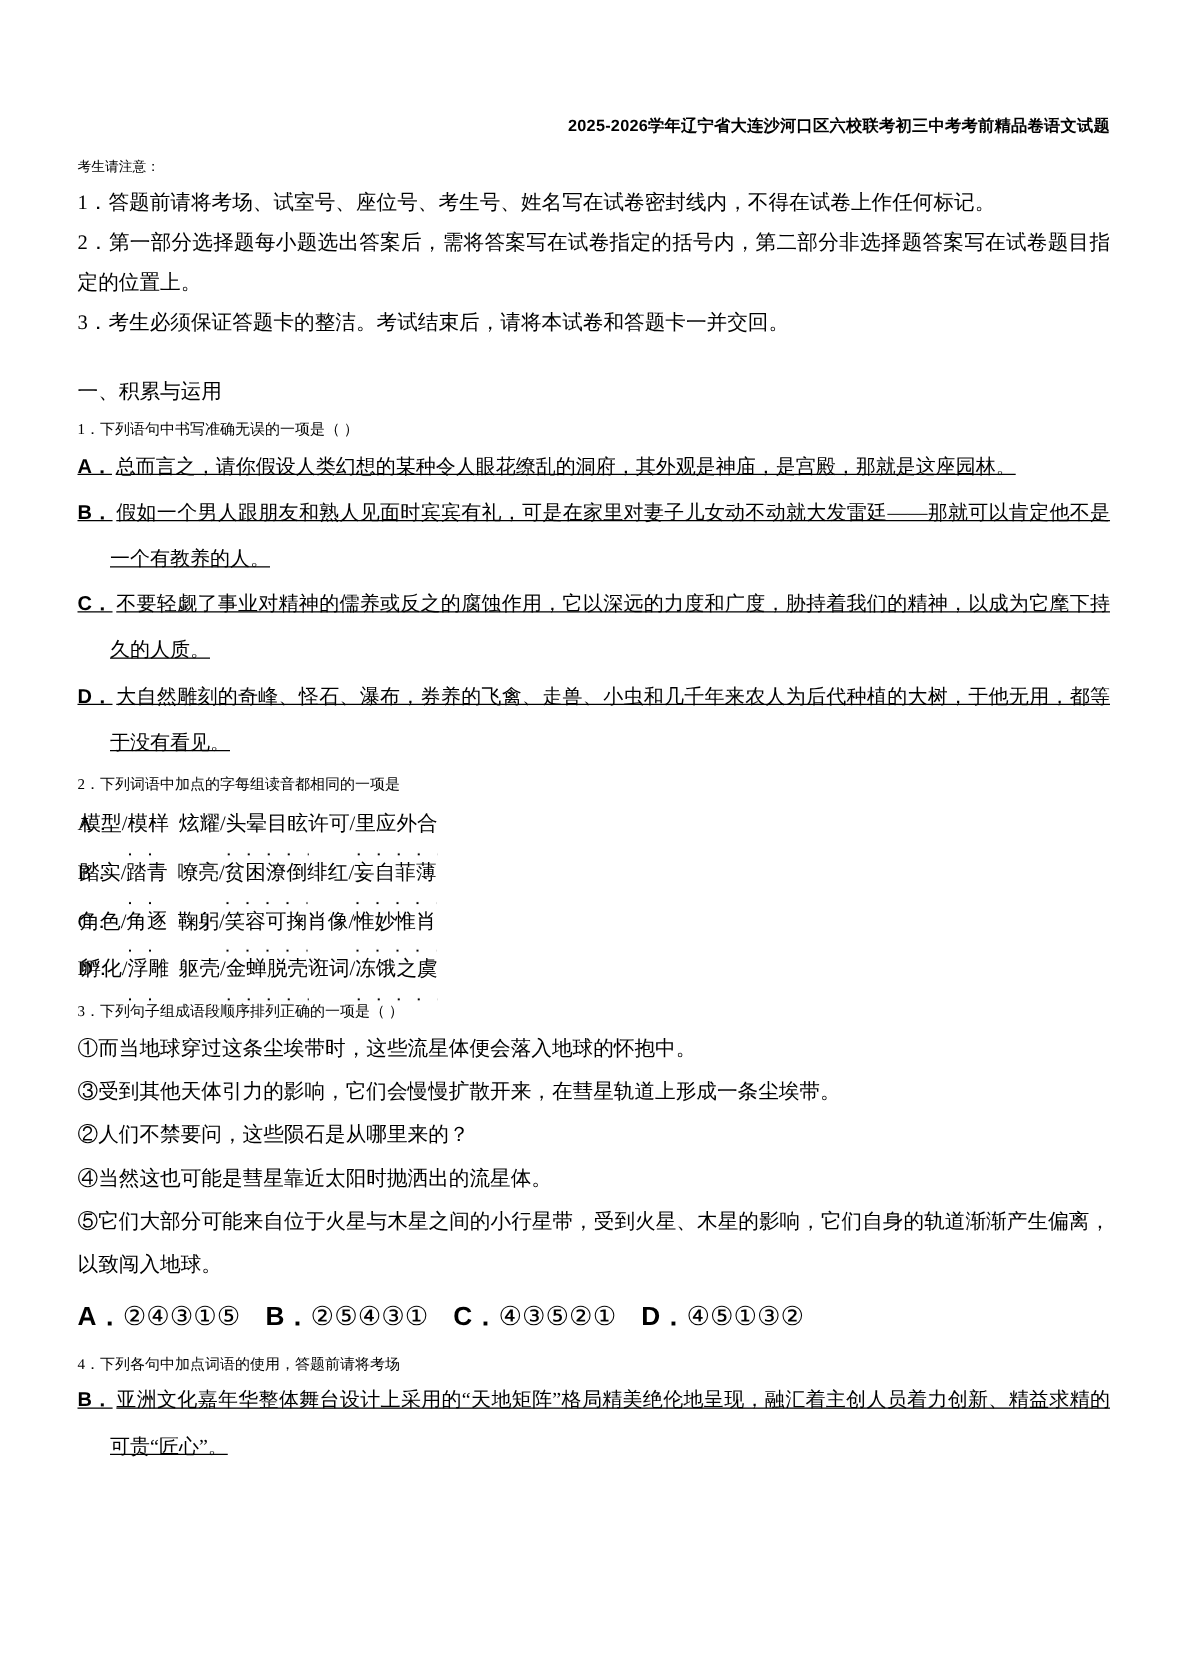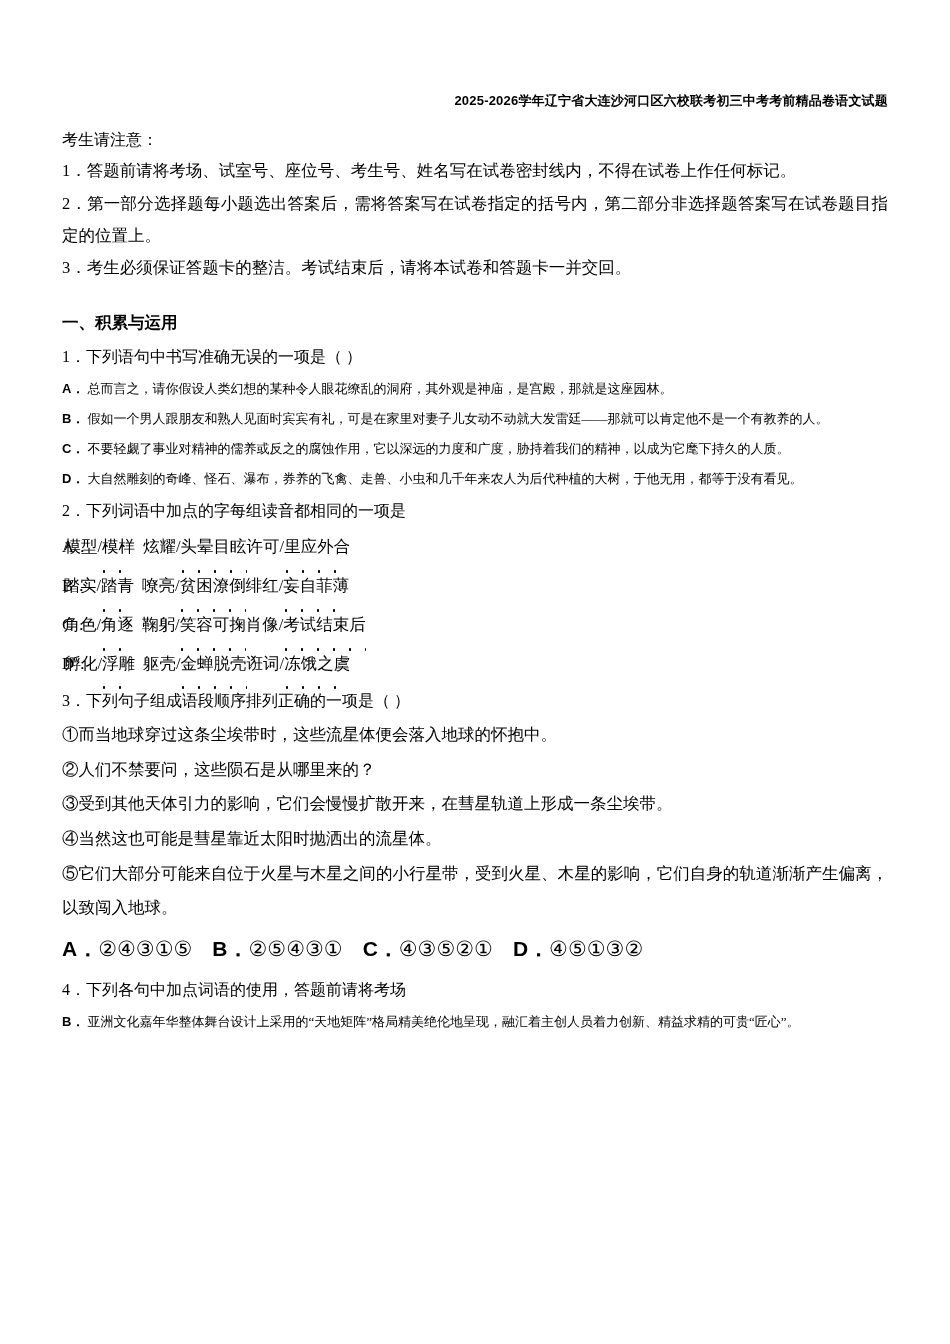--- a/index.html
+++ b/index.html
@@ -24,46 +24,46 @@
     font-family: "Liberation Sans", "DejaVu Sans", sans-serif;
     font-weight: bold;
     font-size: 13px;
     text-align: right;
     letter-spacing: 0.2px;
     line-height: 1.4;
     margin: 0 0 14px 0;
     white-space: nowrap;
   }
   .notice-head {
-    font-size: 16px;
+    font-size: 11px;
     line-height: 1.95;
     margin: 0 0 0 0;
   }
   .notice-item {
     font-size: 16.5px;
     line-height: 1.95;
     text-align: justify;
     text-justify: inter-ideograph;
   }
   .section-head {
     font-size: 16.5px;
     line-height: 2.0;
     margin-top: 22px;
-    font-weight: bold;
   }
   .q-stem {
-    font-size: 16px;
+    font-size: 12px;
     line-height: 2.05;
     margin-top: 2px;
   }
   .opt {
-    font-size: 13px;
+    font-size: 16px;
     line-height: 2.3;
     text-align: justify;
     text-justify: inter-ideograph;
+    text-decoration: underline;
   }
   .opt .lab {
     font-family: "Liberation Sans", "DejaVu Sans", sans-serif;
     font-weight: bold;
     margin-right: 3px;
   }
   .opt-indent {
     padding-left: 26px;
     text-indent: -26px;
   }
@@ -145,32 +145,32 @@
   <div class="q-stem">
     <span>2．</span><span>下列词语中加点的字每组读音都相同的一项是</span>
   </div>
   <div class="opt-pair">
     <span class="lab">A．</span><span class="seg dotted">模型/模样</span><span class="gap-1"></span><span class="seg dotted">炫耀/头晕目眩</span><span class="gap-2"></span><span class="seg dotted">许可/里应外合</span>
   </div>
   <div class="opt-pair">
     <span class="lab">B．</span><span class="seg dotted">踏实/踏青</span><span class="gap-1"></span><span class="seg dotted">嘹亮/贫困潦倒</span><span class="gap-2"></span><span class="seg dotted">绯红/妄自菲薄</span>
   </div>
   <div class="opt-pair">
-    <span class="lab">C．</span><span class="seg dotted">角色/角逐</span><span class="gap-1"></span><span class="seg dotted">鞠躬/笑容可掬</span><span class="gap-2"></span><span class="seg dotted">肖像/考试结束后</span>
+    <span class="lab">C．</span><span class="seg dotted">角色/角逐</span><span class="gap-1"></span><span class="seg dotted">鞠躬/笑容可掬</span><span class="gap-2"></span><span class="seg dotted">肖像/惟妙惟肖</span>
   </div>
   <div class="opt-pair">
     <span class="lab">D．</span><span class="seg dotted">孵化/浮雕</span><span class="gap-1"></span><span class="seg dotted">躯壳/金蝉脱壳</span><span class="gap-2"></span><span class="seg dotted">诳词/冻饿之虞</span>
   </div>
 
   <div class="q-stem">
     <span>3．</span><span>下列句子组成语段顺序排列正确的一项是（    ）</span>
   </div>
   <div class="line-item">①而当地球穿过这条尘埃带时，这些流星体便会落入地球的怀抱中。</div>
+  <div class="line-item">③受到其他天体引力的影响，它们会慢慢扩散开来，在彗星轨道上形成一条尘埃带。</div>
   <div class="line-item">②人们不禁要问，这些陨石是从哪里来的？</div>
-  <div class="line-item">③受到其他天体引力的影响，它们会慢慢扩散开来，在彗星轨道上形成一条尘埃带。</div>
   <div class="line-item">④当然这也可能是彗星靠近太阳时抛洒出的流星体。</div>
   <div class="line-item">⑤它们大部分可能来自位于火星与木星之间的小行星带，受到火星、木星的影响，它们自身的轨道渐渐产生偏离，以致闯入地球。</div>
   <div class="answers">
     <span class="lab">A．</span><span>②④③①⑤</span><span class="ans-gap"></span><span class="lab">B．</span><span>②⑤④③①</span><span class="ans-gap"></span><span class="lab">C．</span><span>④③⑤②①</span><span class="ans-gap"></span><span class="lab">D．</span><span>④⑤①③②</span>
   </div>
 
   <div class="q-stem">
     <span>4．</span><span>下列各句中加点词语的使用，答题前请将考场</span>
   </div>
   <div class="opt opt-indent">

